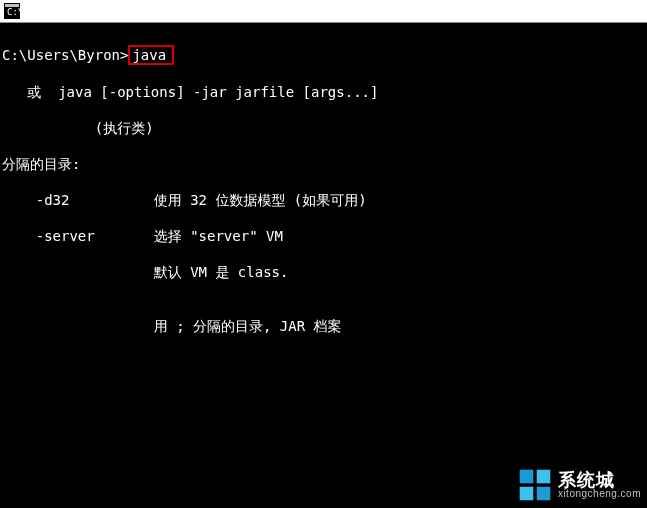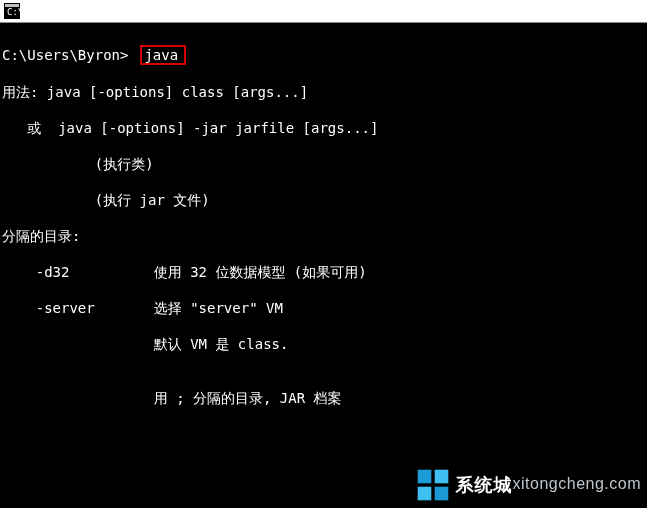--- a/index.html
+++ b/index.html
@@ -1,47 +1,45 @@
 <!DOCTYPE html>
 <html><head>
 <meta charset="utf-8">
 <style>
 html,body{margin:0;padding:0;background:#000;font-family:"Consolas","SimSun","NSimSun",monospace;font-size:14px;color:#fff;width:647px;height:508px;overflow:hidden;position:relative}
 .titlebar{background:#fff;color:#000;height:22px;display:flex;align-items:center;padding:0 4px;font-family:"Segoe UI","SimSun",sans-serif;font-size:12px;border-bottom:1px solid #888}
 .titlebar .icon{width:16px;height:16px;margin-right:6px;display:inline-flex;align-items:center;justify-content:center}
 .titlebar .icon svg{width:16px;height:16px}
 .terminal{padding:4px 2px;line-height:18px;white-space:pre;font-size:14px;letter-spacing:0}
 .prompt{display:inline}
-.highlight-box{display:inline-block;border:2px solid #d40000;padding:0 6px 0 2px;margin-left:12px;line-height:16px;height:16px}
+.highlight-box{display:inline-block;border:2px solid #d40000;padding:0 6px 0 2px;margin-left:0;line-height:16px;height:16px}
 .line{display:block}
 .watermark{position:absolute;right:6px;bottom:6px;display:flex;align-items:center;gap:6px;font-family:"Microsoft YaHei","SimHei",sans-serif;color:#fff}
 .watermark .logo{width:34px;height:34px}
-.watermark .txt{display:flex;line-height:1}
+.watermark .txt{display:flex;flex-direction:column;line-height:1}
 .watermark .big{font-size:18px;font-weight:bold;letter-spacing:1px}
-.watermark .small{font-size:16px;color:#bfc6cc;letter-spacing:0.5px}
+.watermark .small{font-size:10px;color:#bfc6cc;letter-spacing:0.5px}
 </style>
 </head>
 <body>
 
 <div class="titlebar">
   <span class="icon">
     <svg viewBox="0 0 16 16">
         <rect x="0" y="0" width="16" height="16" fill="#000"></rect>
         <rect x="1" y="1" width="14" height="3" fill="#c0c0c0"></rect>
         <text x="3" y="12" font-size="9" fill="#fff" font-family="monospace">C:\</text>
       </svg>
   </span>
 </div>
 
 <div class="terminal">
 <span class="line"><span class="prompt">C:\Users\Byron&gt;</span><span class="highlight-box">java</span></span>
-<span class="line">用法: java [-options] class [args...]</span>
 <span class="line">   或  java [-options] -jar jarfile [args...]</span>
 <span class="line">           (执行类)</span>
-<span class="line">           (执行 jar 文件)</span>
 <span class="line">分隔的目录:</span>
 <span class="line">    -d32          使用 32 位数据模型 (如果可用)</span>
 <span class="line">    -server       选择 "server" VM</span>
 <span class="line">                  默认 VM 是 class.</span>
 <span class="line"></span>
 <span class="line">                  用 ; 分隔的目录, JAR 档案</span>
 
 
 
 

